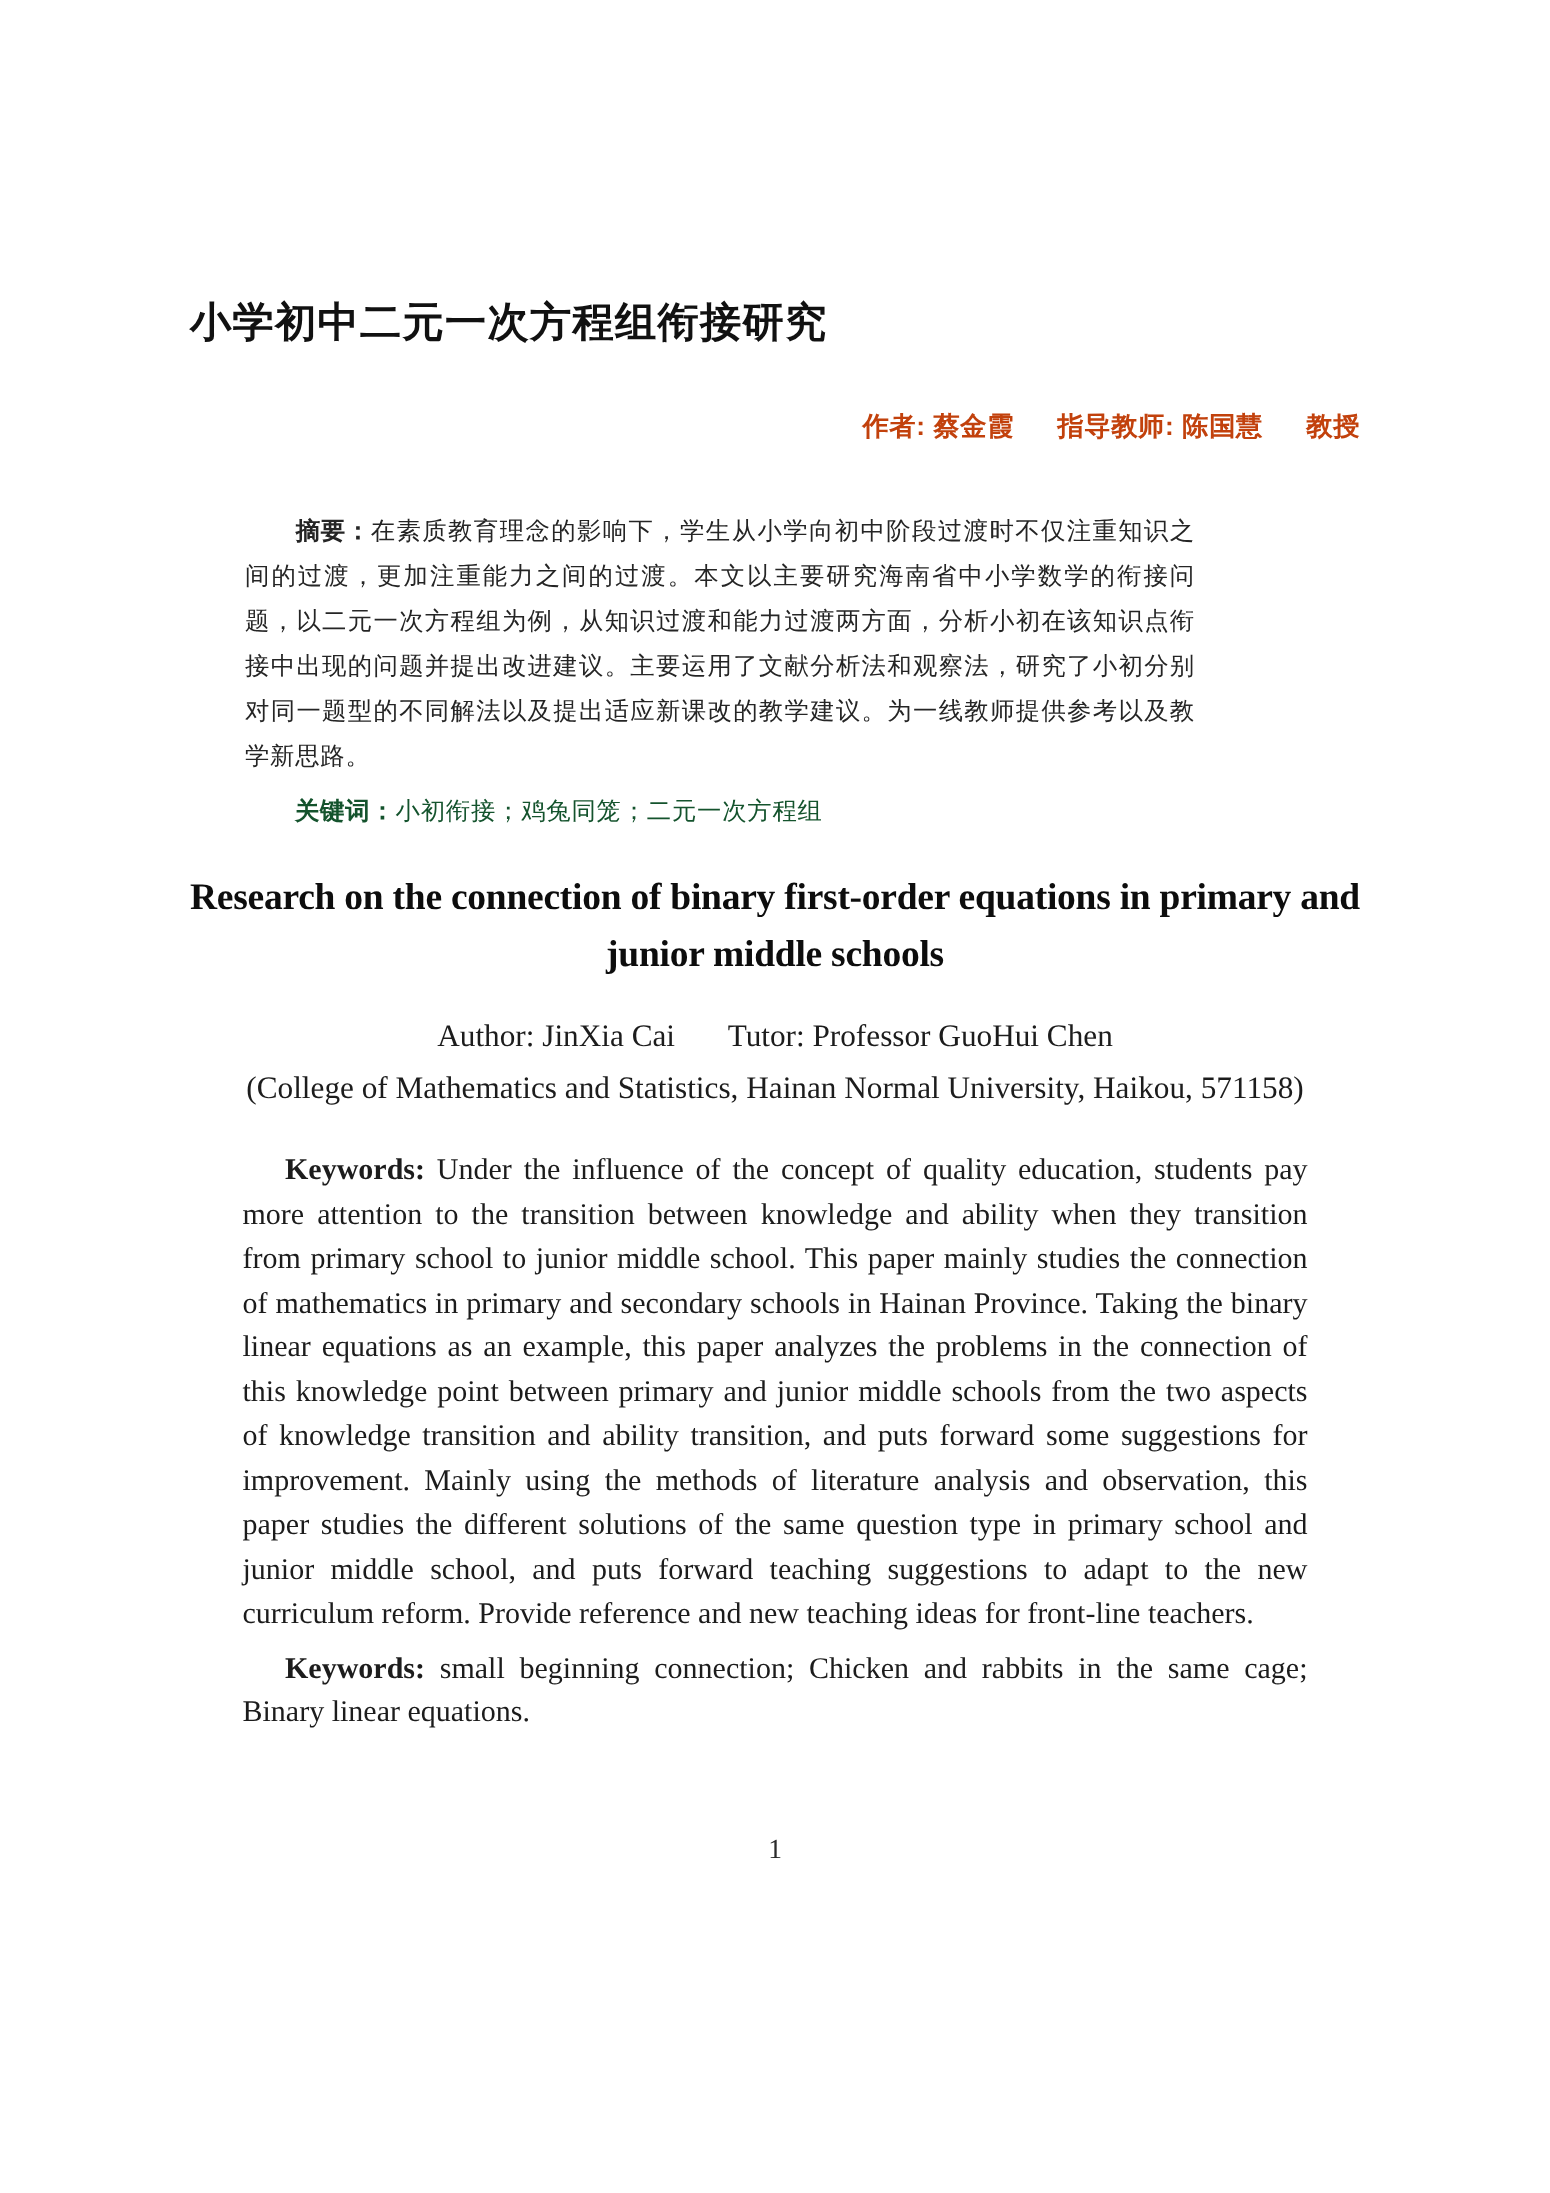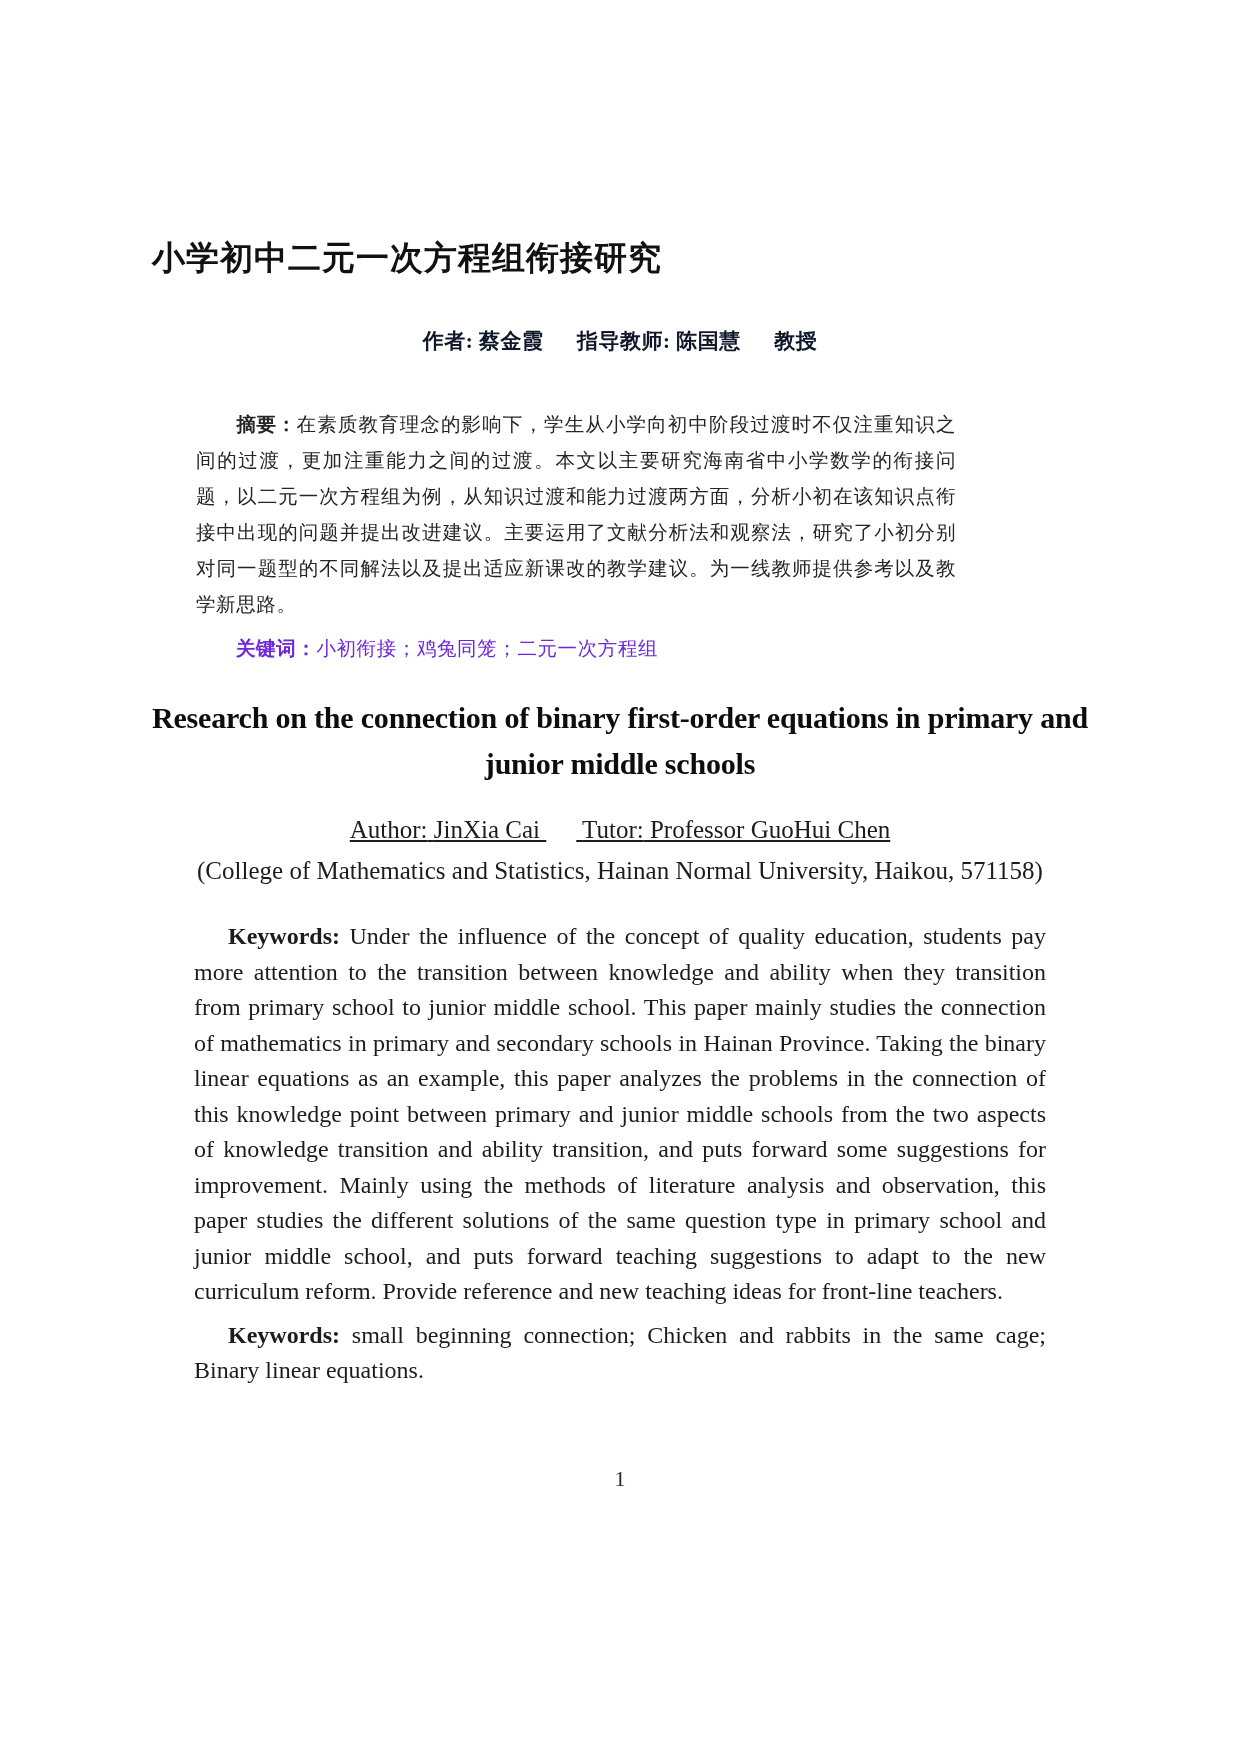--- a/index.html
+++ b/index.html
@@ -42,26 +42,26 @@
     font-size: 33px;
     font-weight: 700;
     letter-spacing: 1px;
     line-height: 1.35;
     color: #111111;
   }
 
   
   .cn-authors {
     margin-top: 46px;
-    text-align: center;
-    font-family: Liberation Serif, serif;
+    text-align: right;
+    font-family: Liberation Sans, sans-serif;
     font-size: 21px;
     font-weight: 600;
     letter-spacing: 0.5px;
-    color: #0f172a;
+    color: #c2410c;
   }
   .cn-authors .gap {
     display: inline-block;
     width: 22px;
   }
 
   
   .cn-affil {
     margin-top: 32px;
     text-align: center;
@@ -95,21 +95,21 @@
   }
 
   .cn-keywords {
     margin-top: 8px;
     width: 760px;
     margin-left: 44px;
     font-family: "DejaVu Serif", "Liberation Serif", serif;
     font-size: 19.5px;
     line-height: 36px;
     letter-spacing: 0.6px;
-    color: #6d28d9;
+    color: #14532d;
   }
   .cn-keywords .lead {
     font-family: "DejaVu Sans", "Liberation Sans", sans-serif;
     font-weight: 700;
   }
   .cn-keywords .indent {
     display: inline-block;
     width: 40px;
   }
 
@@ -126,21 +126,20 @@
   }
 
   
   .en-authors {
     margin-top: 24px;
     text-align: center;
     font-family: "Liberation Serif", "DejaVu Serif", serif;
     font-size: 25px;
     line-height: 37px;
     color: #1c1c1c;
-    text-decoration: underline;
   }
   .en-authors .gap {
     display: inline-block;
     width: 30px;
   }
 
   .en-affil {
     margin-top: 4px;
     text-align: center;
     font-family: "Liberation Serif", "DejaVu Serif", serif;

